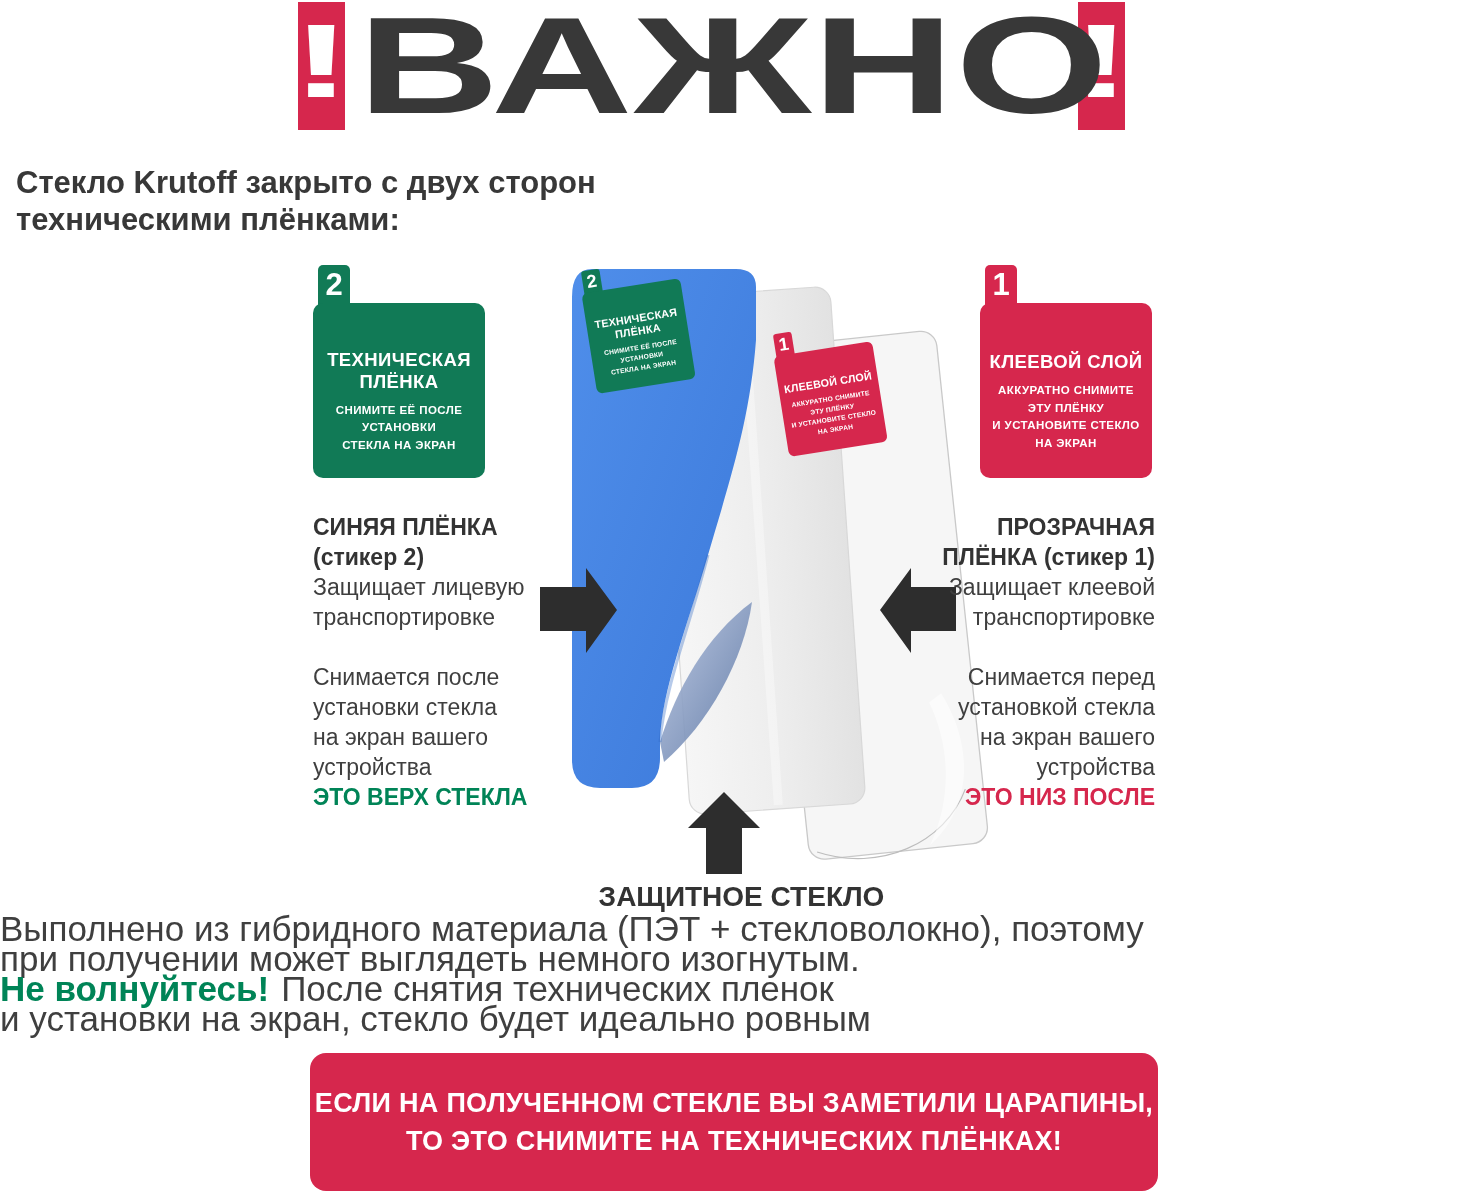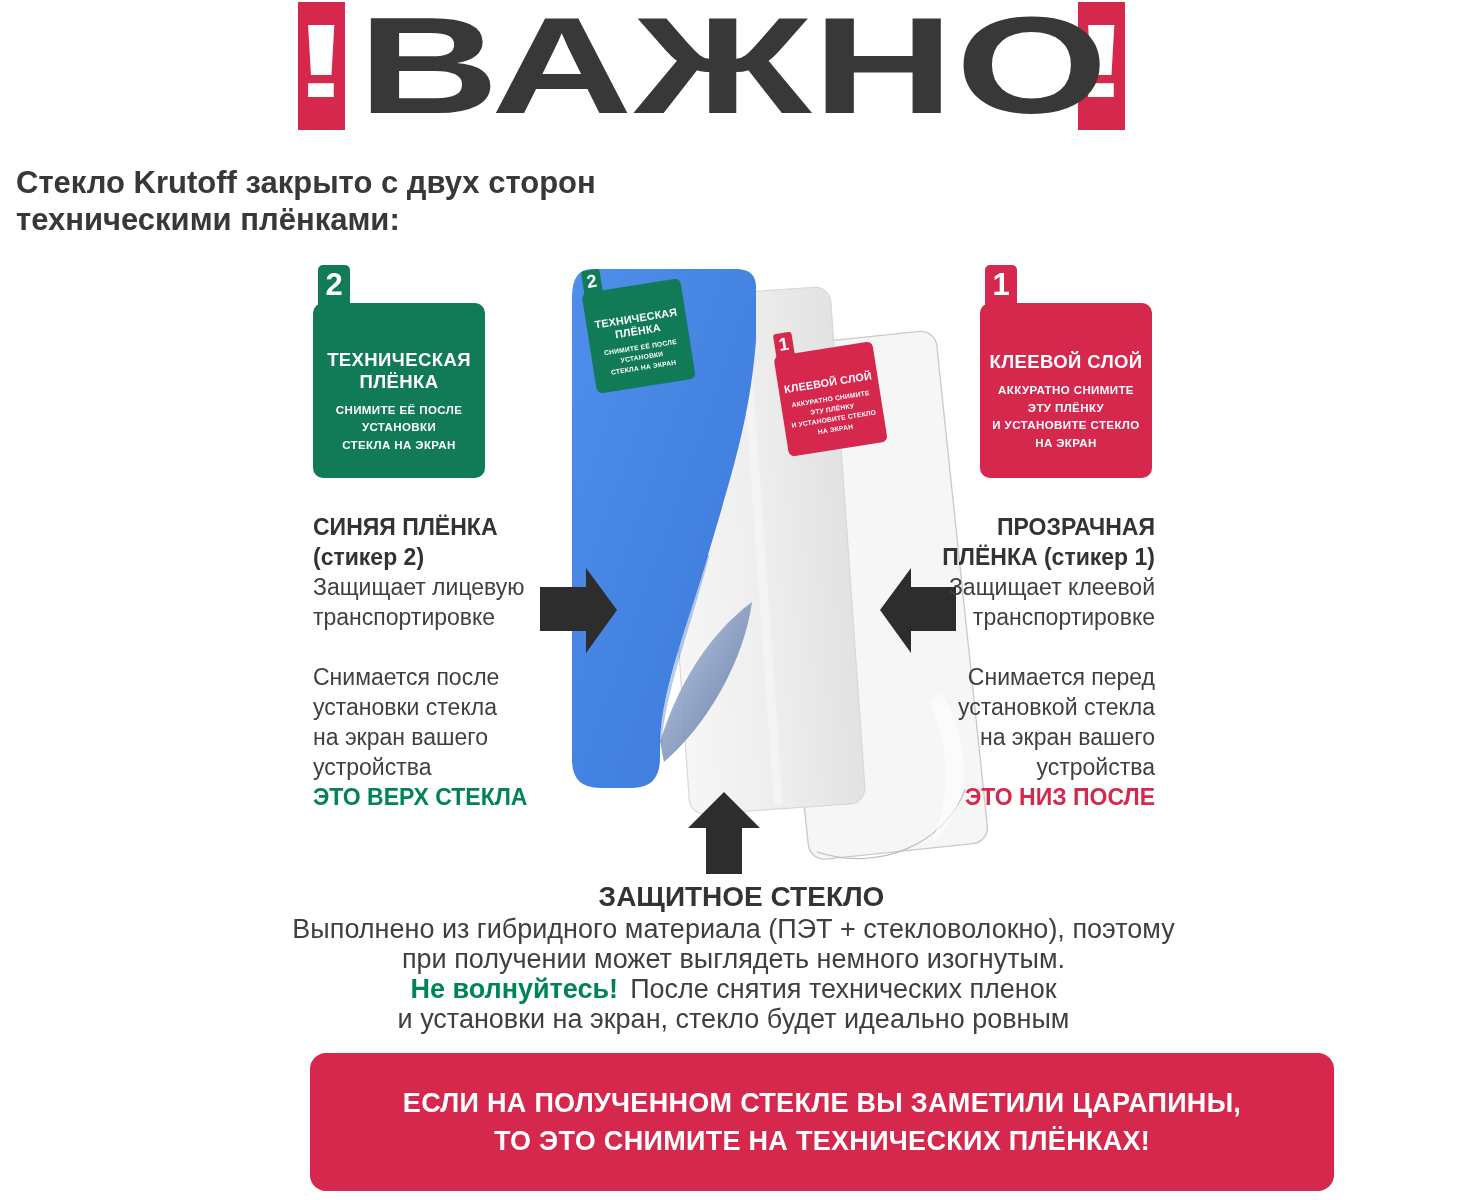--- a/index.html
+++ b/index.html
@@ -37,25 +37,25 @@
   .col{top:492px;width:260px;font-size:23px;line-height:30px;color:#3f3f3f;margin-top:20px;}
   .col .hd{font-weight:bold;color:#333;}
   .col .p2{margin-top:30px;}
   .accent-green{font-weight:bold;color:var(--green-text);}
   .accent-red{font-weight:bold;color:var(--red-text);}
   .col-left{left:313px;text-align:left;}
   .col-right{right:312px;text-align:right;}
 
   
   .glass-head{left:0;right:0;top:882px;text-align:center;font-size:28px;line-height:30px;font-weight:bold;color:#333;padding-left:16px;}
-  .glass-par{left:0;right:0;top:914px;text-align:center;font-size:27px;line-height:30px;color:#3f3f3f;}
+  .glass-par{left:0;right:0;top:914px;text-align:left;font-size:35px;line-height:30px;color:#3f3f3f;}
   .glass-par .accent-green{margin-right:12px;}
 
   
-  .warnbox{left:310px;top:1053px;width:1024px;height:138px;background:var(--red);border-radius:16px;
+  .warnbox{left:310px;top:1053px;width:848px;height:138px;background:var(--red);border-radius:16px;
     display:flex;flex-direction:column;justify-content:center;align-items:center;text-align:center;
     color:#fff;font-weight:bold;font-size:27px;line-height:38.5px;letter-spacing:.3px;}
 </style>
 </head>
 <body>
 
 <div class="abs exclbox" style="left:298px;top:2px;">
   <span>!</span>
 </div>
 <div class="abs exclbox" style="left:1078px;top:2px;">

